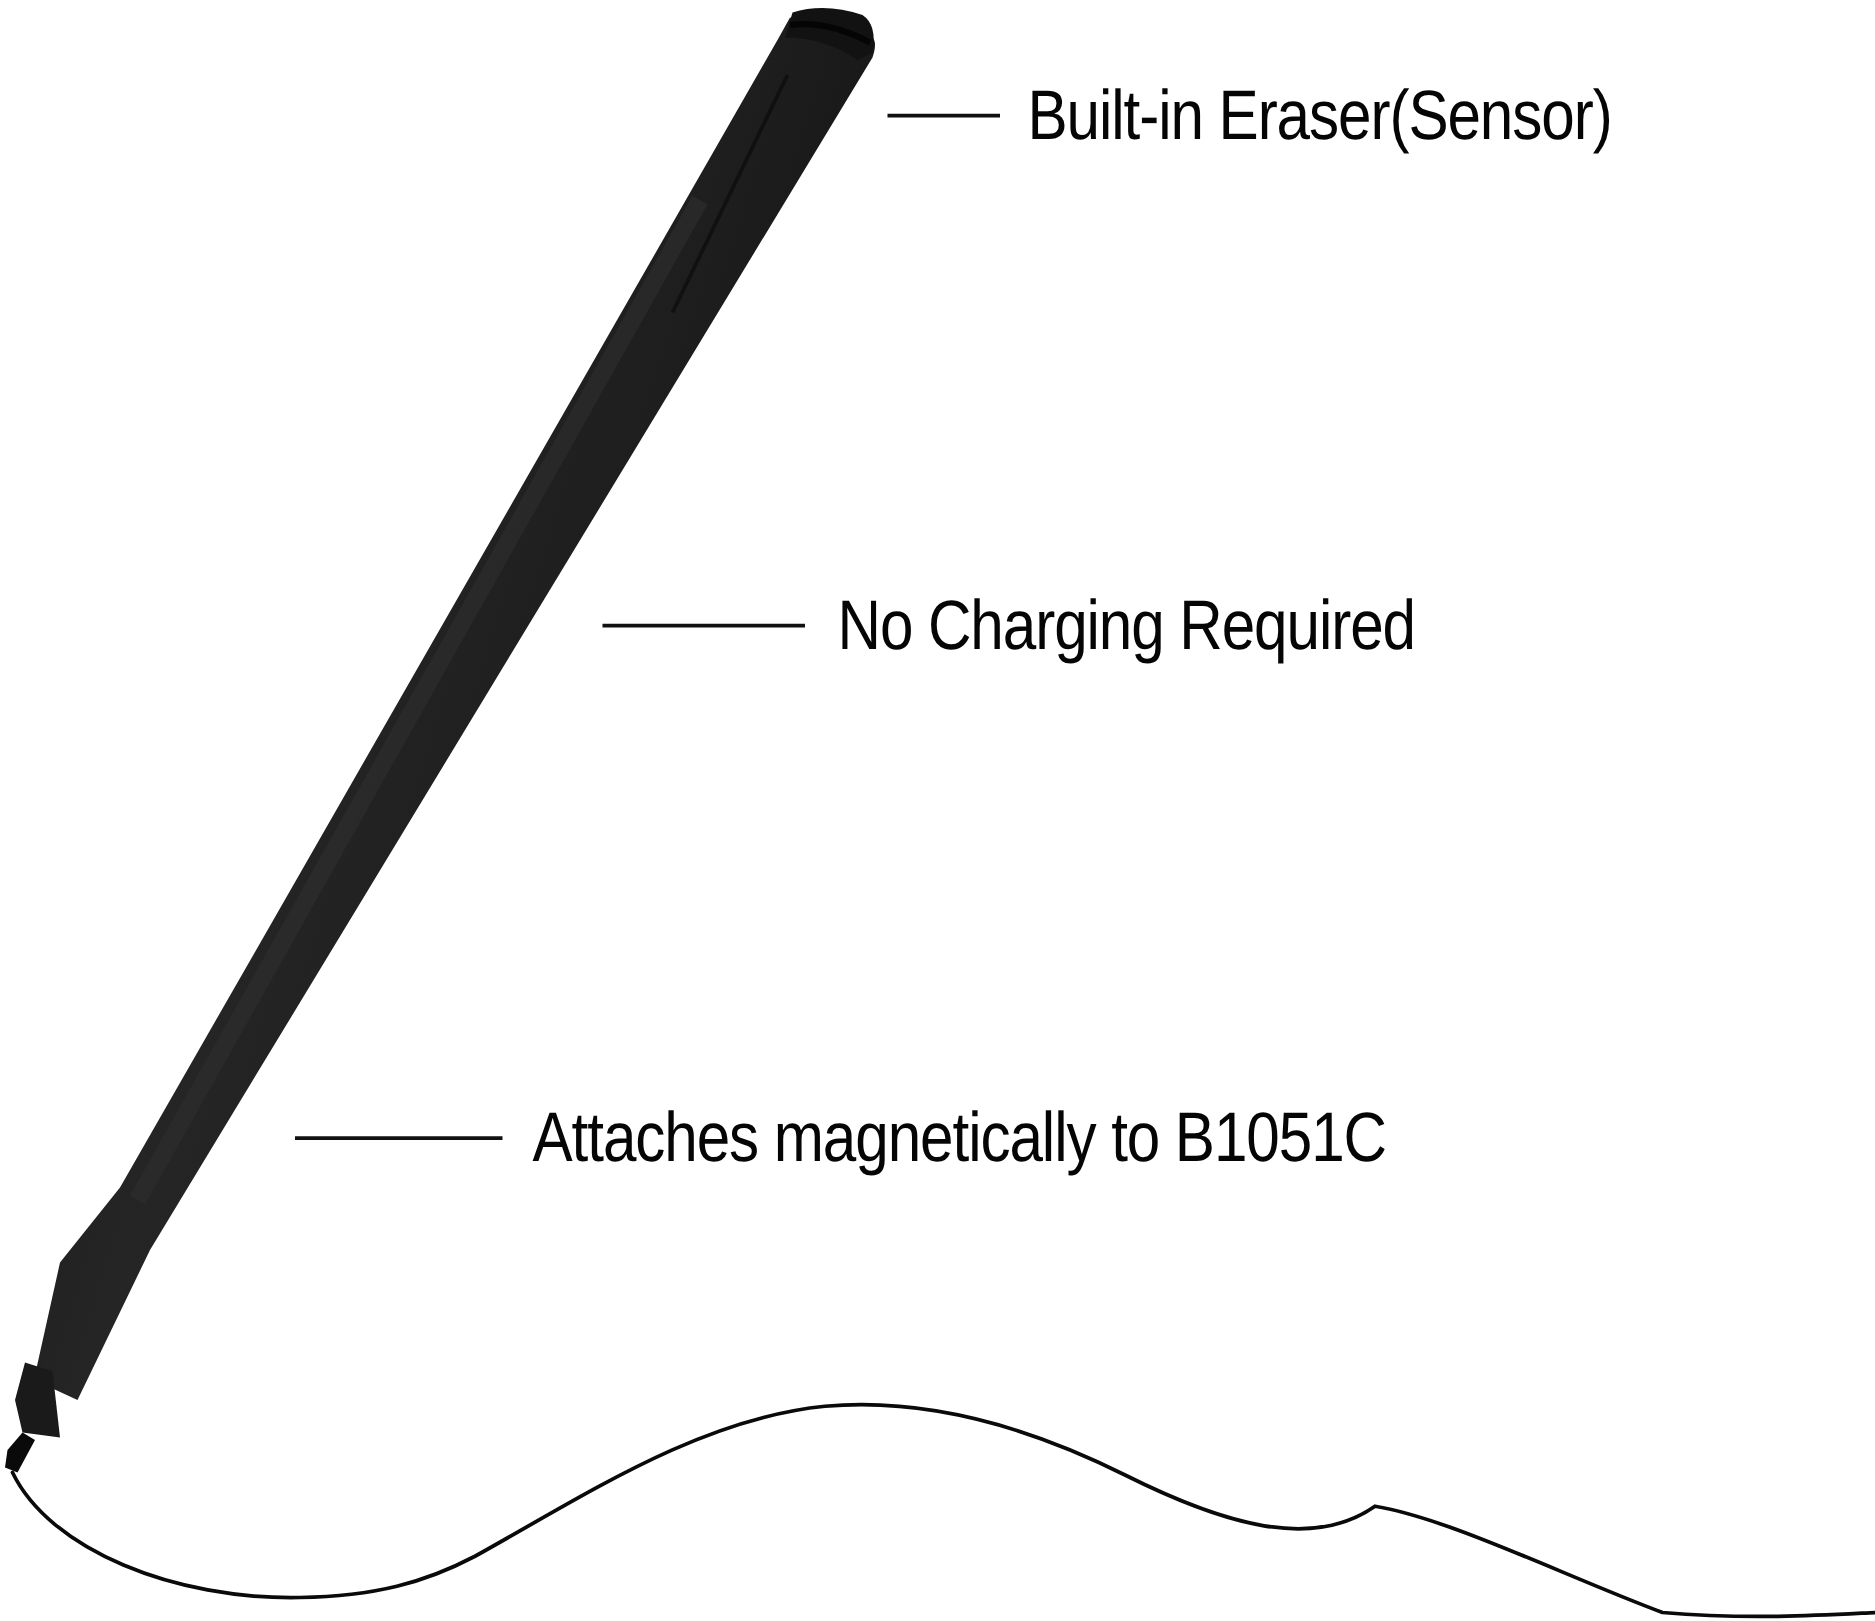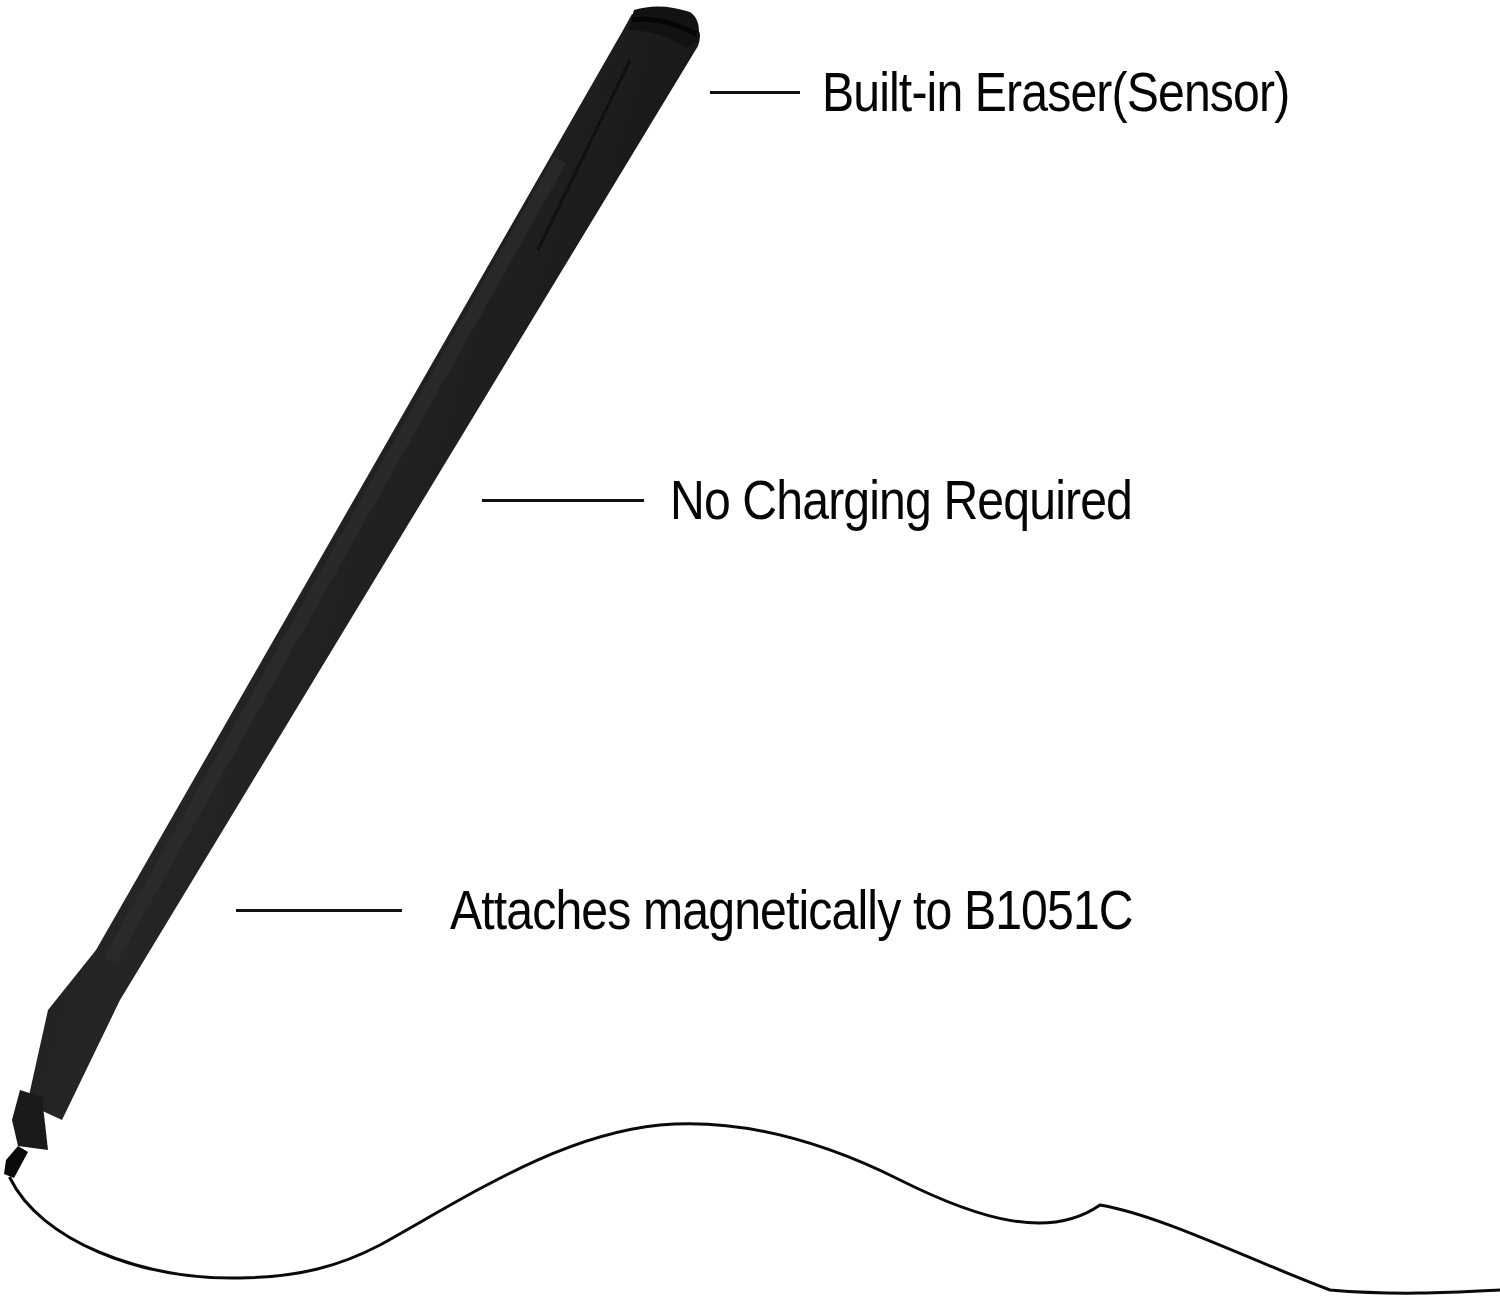--- a/index.html
+++ b/index.html
@@ -37,21 +37,21 @@
       white-space: nowrap;
       letter-spacing: -1px;
       transform: scaleX(0.86);
       transform-origin: left center;
       line-height: 1;
     }
     .c1 { left: 710px; top: 64px; }
     .c1 .leader { width: 90px; margin-right: 22px; }
     .c2 { left: 482px; top: 472px; }
     .c2 .leader { width: 162px; margin-right: 26px; }
-    .c3 { left: 236px; top: 882px; gap: 24px; }
+    .c3 { left: 236px; top: 882px; }
     .c3 .leader { width: 166px; margin-right: 24px; }
   </style>
 </head>
 <body>
 
 <div class="canvas">
 
   <svg class="art" viewBox="0 0 1500 1297">
     <defs>
       <linearGradient id="bodyGrad" x1="0" y1="0" x2="1" y2="0.5">

